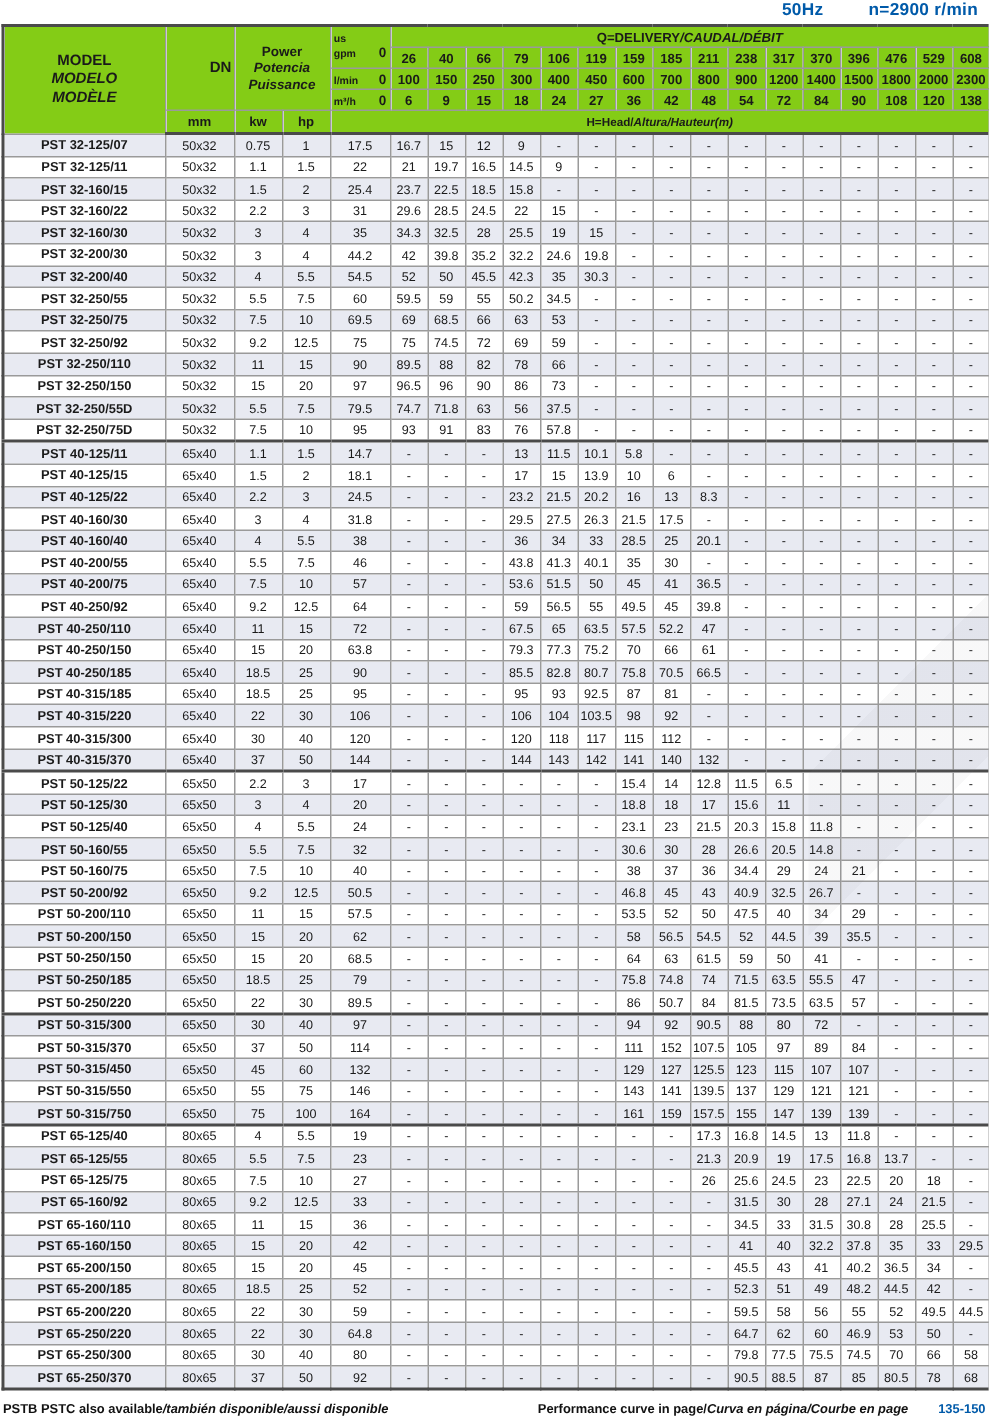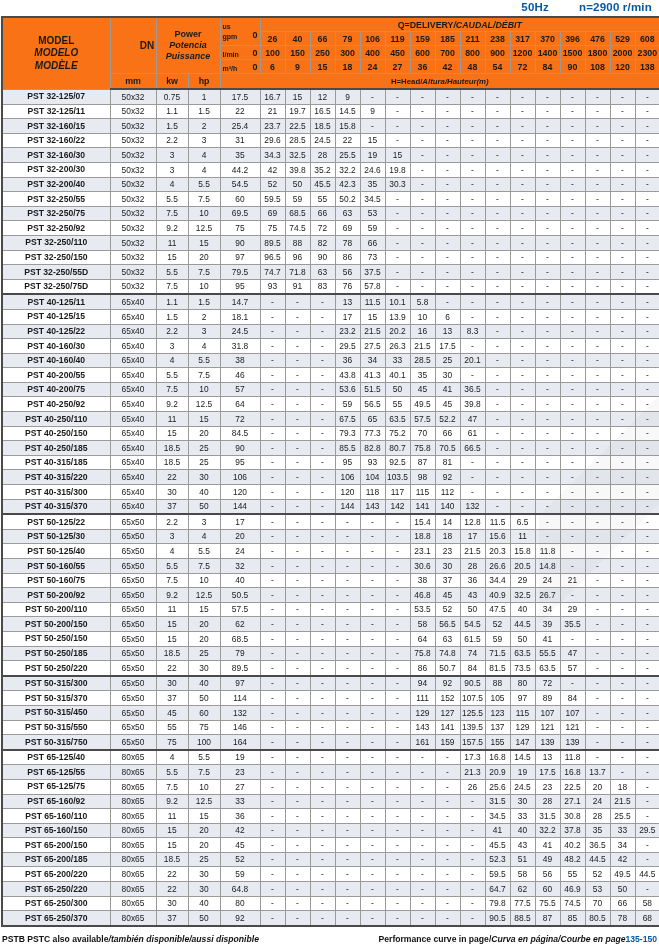--- a/index.html
+++ b/index.html
@@ -2,21 +2,21 @@
 <html><head>
 <meta charset="utf-8">
 <style>
   html,body{margin:0;padding:0;background:#fff;}
   body{width:659px;height:946px;font-family:"Liberation Sans",sans-serif;position:relative;overflow:hidden;}
   .page{position:absolute;inset:0;}
   .topbar{position:absolute;top:1px;right:7px;color:#005aa9;font-weight:bold;font-size:11.5px;letter-spacing:.2px;}
   .topbar .freq{margin-right:30px;}
   table{position:absolute;top:16px;left:1px;width:657px;border-collapse:collapse;table-layout:fixed;border:2px solid #4a4a4a;}
   th,td{border:1px solid #9a9a9a;padding:0;text-align:center;vertical-align:middle;white-space:nowrap;overflow:hidden;font-size:8.5px;color:#1a1a1a;}
-  thead th{background:#f97316;}
+  thead th{background:#84cc16;}
   thead tr.h1 th,thead tr.h2 th,thead tr.h3 th,thead tr.h4 th{height:13px;}
   thead tr.h5 th{height:14px;border-bottom:2px solid #4a4a4a;}
   .model-head{font-size:10px;font-weight:bold;line-height:1.25;}
   .model-head .it{font-style:italic;}
   .power-head{font-size:9px;font-weight:bold;line-height:1.2;}
   .power-head .it{font-style:italic;}
   .dn-head{font-size:10px;font-weight:bold;padding-left:28px;}
   .qtitle{font-weight:bold;font-size:8.8px;}
   .qtitle .it{font-style:italic;}
   .htitle{font-weight:bold;font-size:7.8px;}
@@ -30,21 +30,21 @@
   tbody td{height:13.6px;line-height:1;}
   tbody td.model{font-weight:bold;font-size:8.6px;}
   tbody tr.shade td{background:#e8eaf2;}
   tbody tr.gsep td{border-top:2px solid #4a4a4a;}
   tbody td.dn,tbody td.kwv,tbody td.hpv{font-size:8.4px;}
   tbody td.head{font-size:8.4px;}
   .watermark{position:absolute;top:300px;right:0;width:120px;height:420px;pointer-events:none;
     background:linear-gradient(135deg,transparent 40%,rgba(120,120,130,0.05) 40%,rgba(120,120,130,0.05) 60%,transparent 60%);}
   .footer{position:absolute;left:2px;right:2px;bottom:2px;display:flex;justify-content:space-between;align-items:baseline;font-size:8.6px;font-weight:bold;color:#111;}
   .footer .it{font-style:italic;margin-top:43px;}
-  .footer .pages{color:#005aa9;margin-left:0;}
+  .footer .pages{color:#005aa9;margin-left:20px;}
 </style>
 </head>
 <body>
 
 <div class="page">
 
   <div class="topbar">
     <span class="freq">50Hz</span><span>n=2900 r/min</span>
   </div>
 
@@ -684,21 +684,21 @@
           <td class="head">-</td>
           <td class="head">-</td>
           <td class="head">-</td>
           <td class="head">-</td>
         </tr>
         <tr>
           <td class="model">PST 40-250/150</td>
           <td class="dn">65x40</td>
           <td class="kwv">15</td>
           <td class="hpv">20</td>
-          <td class="head">84.5</td>
+          <td class="head">63.8</td>
           <td class="head">-</td>
           <td class="head">-</td>
           <td class="head">-</td>
           <td class="head">79.3</td>
           <td class="head">77.3</td>
           <td class="head">75.2</td>
           <td class="head">70</td>
           <td class="head">66</td>
           <td class="head">61</td>
           <td class="head">-</td>

